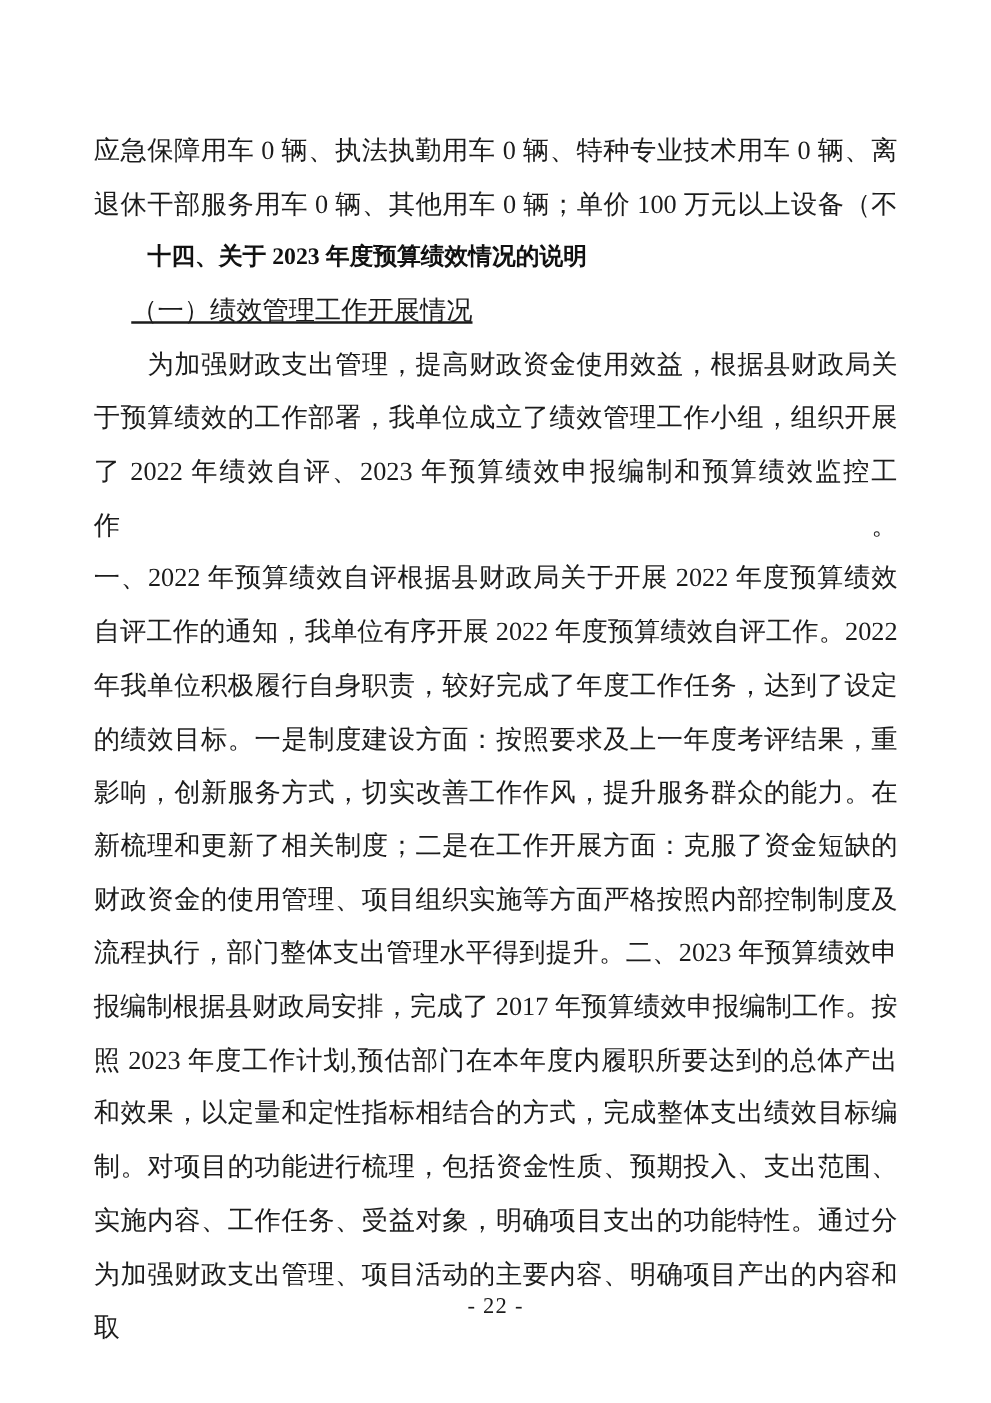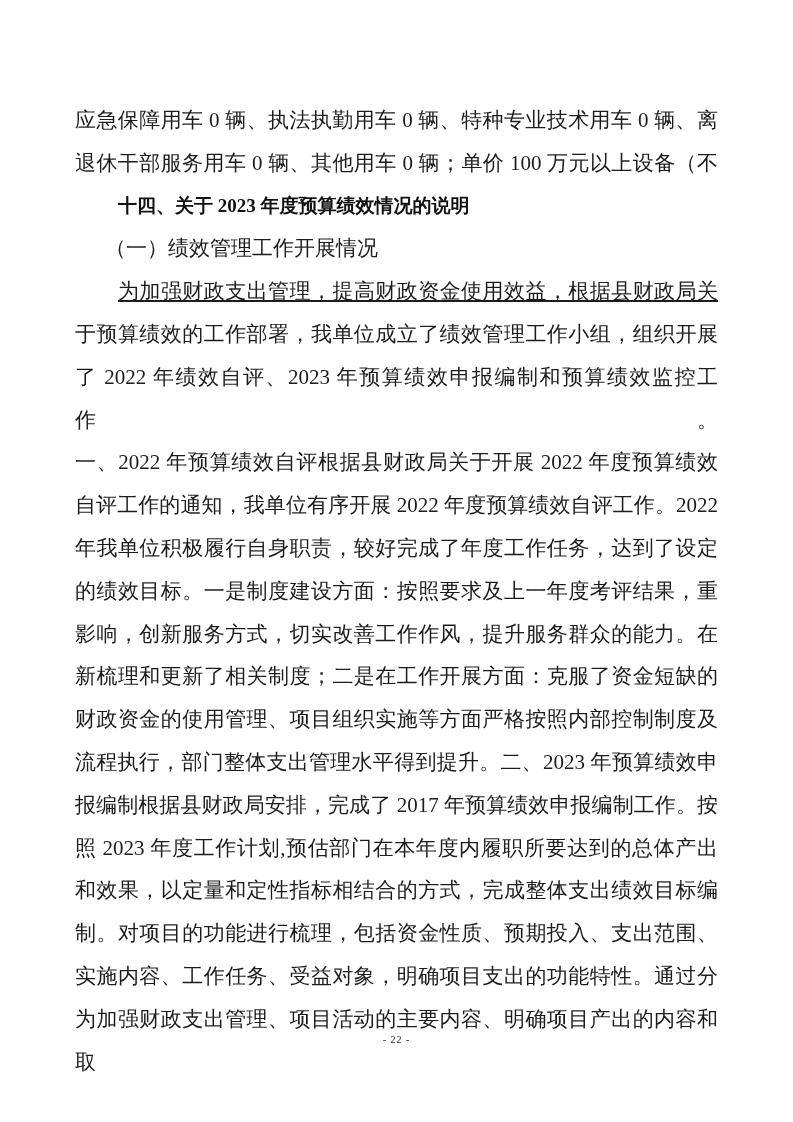--- a/index.html
+++ b/index.html
@@ -29,38 +29,38 @@
     text-align: left;
   }
   
   .j {
     text-align: justify;
     text-align-last: justify;
     text-justify: inter-character;
   }
   .indent {
     text-indent: 43px;
-    text-decoration: underline;
   }
   .heading {
     font-weight: 700;
     font-size: 19px;
     text-indent: 43px;
     color: #111111;
   }
   .sub {
     text-indent: 30px;
+    text-decoration: underline;
   }
   .pagenum {
     position: absolute;
     left: 0;
     right: 0;
     top: 1034px;
     text-align: center;
-    font-size: 10px;
+    font-size: 18px;
     letter-spacing: 1px;
     color: #1c1c1c;
   }
 </style>
 </head>
 <body>
 
 <div class="page">
   <div class="content">
 

